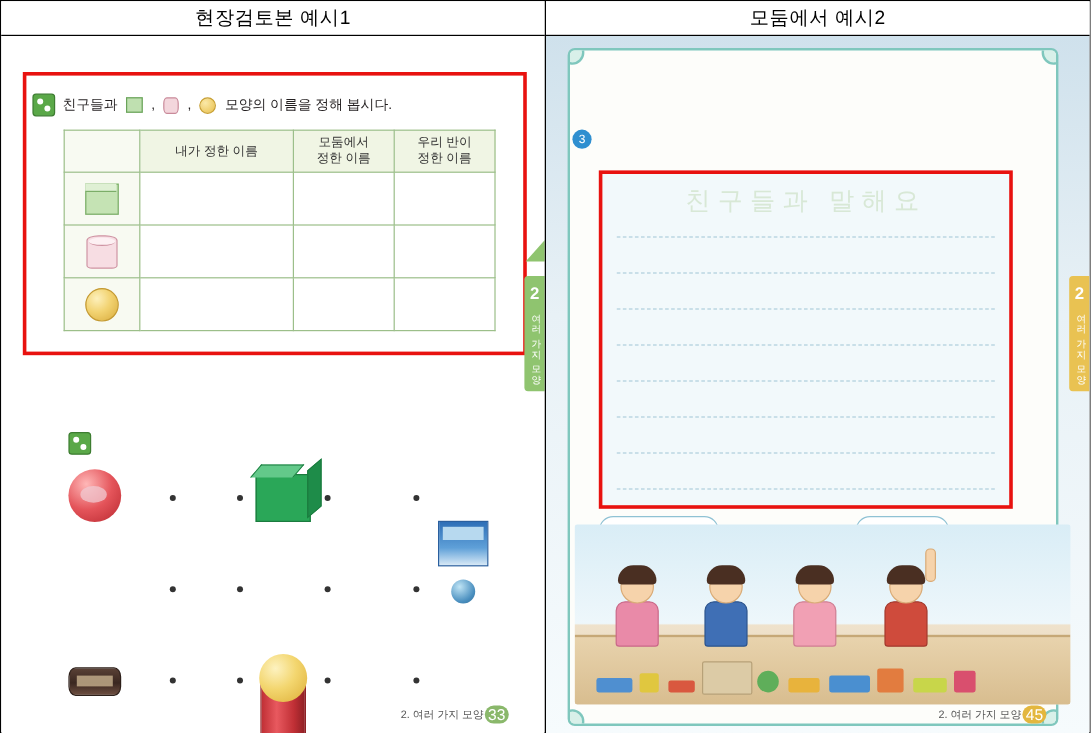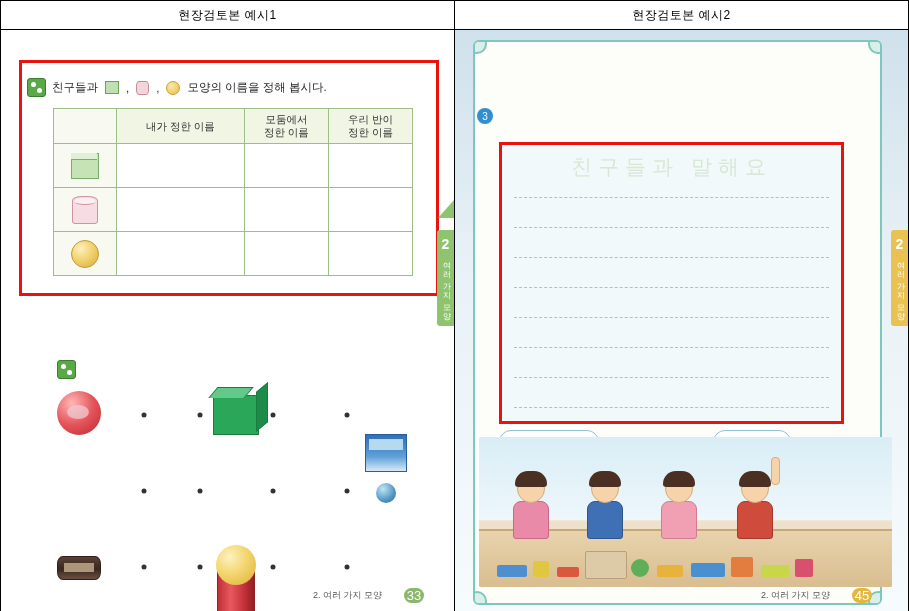--- a/index.html
+++ b/index.html
@@ -25,21 +25,21 @@
   }
   .panel-left  { left: 0px;   width: 455px; }
   .panel-right { left: 454px; width: 455px; }
 
   .panel-header {
     height: 28px;
     border-bottom: 1px solid #000000;
     display: flex;
     align-items: center;
     justify-content: center;
-    font-size: 12px;
+    font-size: 16px;
     color: #000;
     background: #ffffff;
     letter-spacing: 0.5px;
   }
   .panel-body {
     position: relative;
     height: 581px;
     overflow: hidden;
   }
 
@@ -270,21 +270,21 @@
     background: radial-gradient(circle at 34% 30%, #fdf2c0 0%, #f3d66f 45%, #ddae36 100%);
   }
 
   .page-footer {
     position: absolute;
     bottom: 8px;
     font-size: 9px;
     color: #555;
     display: flex;
     align-items: center;
-    gap: 22px;
+    gap: 1px;
   }
   .page-num {
     display: inline-flex;
     align-items: center;
     justify-content: center;
     width: 20px; height: 15px;
     border-radius: 8px;
     color: #ffffff;
     font-size: 13px;
   }
@@ -552,21 +552,21 @@
 
         <div class="page-footer" style="right:30px;">
           <span>2. 여러 가지 모양</span>
           <span class="page-num pn-green">33</span>
         </div>
       </div>
     </div>
   </div>
 
   <div class="panel panel-right">
-    <div class="panel-header">현장검토본  예시2</div>
+    <div class="panel-header">모둠에서  예시2</div>
     <div class="panel-body">
       <div class="book-right">
         <div class="paper-right">
           <div class="paper-corner" style="left:-8px; top:-8px;"></div>
           <div class="paper-corner" style="right:-8px; top:-8px;"></div>
           <div class="paper-corner" style="left:-8px; bottom:-8px;"></div>
           <div class="paper-corner" style="right:-8px; bottom:-8px;"></div>
         </div>
 
         <div class="right-activity">

